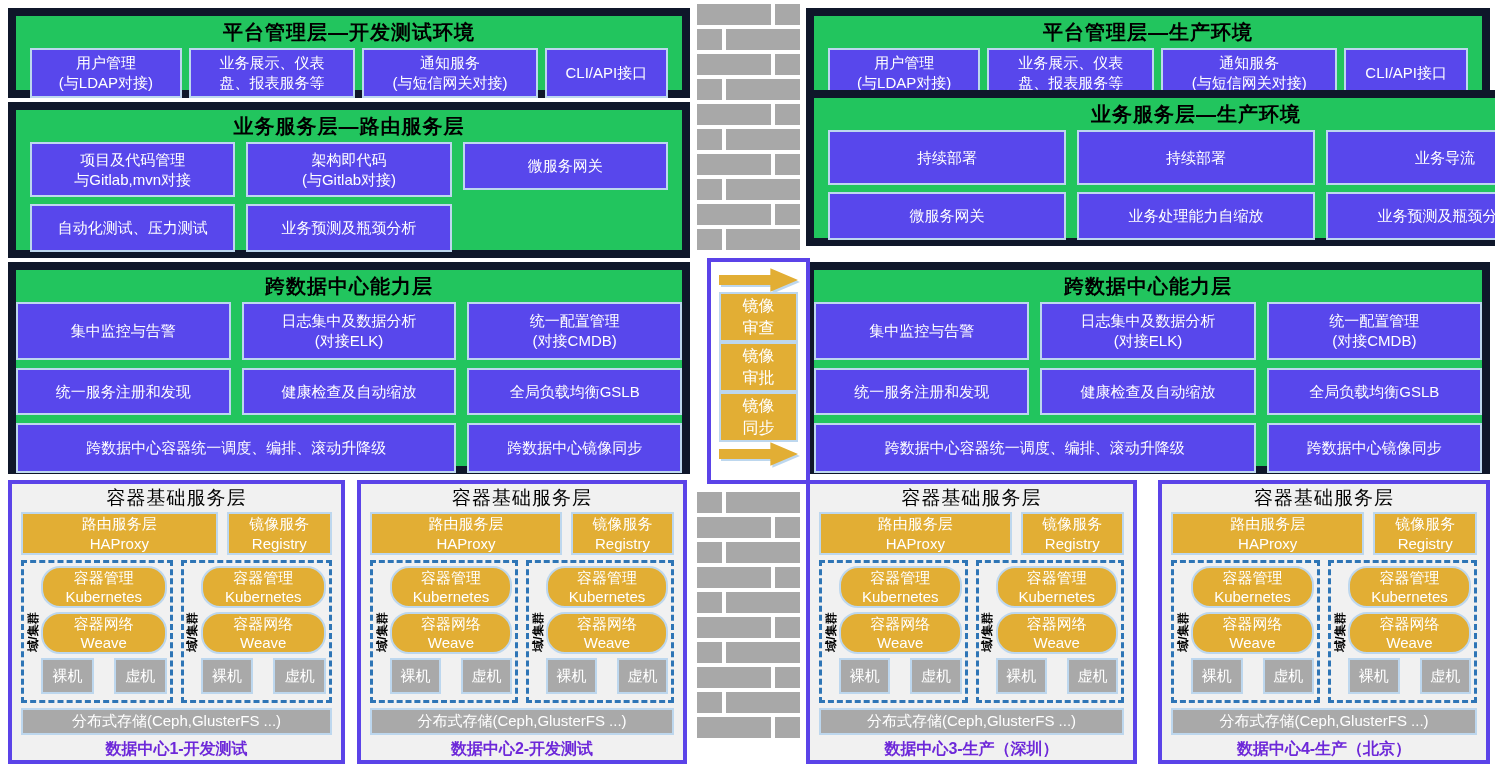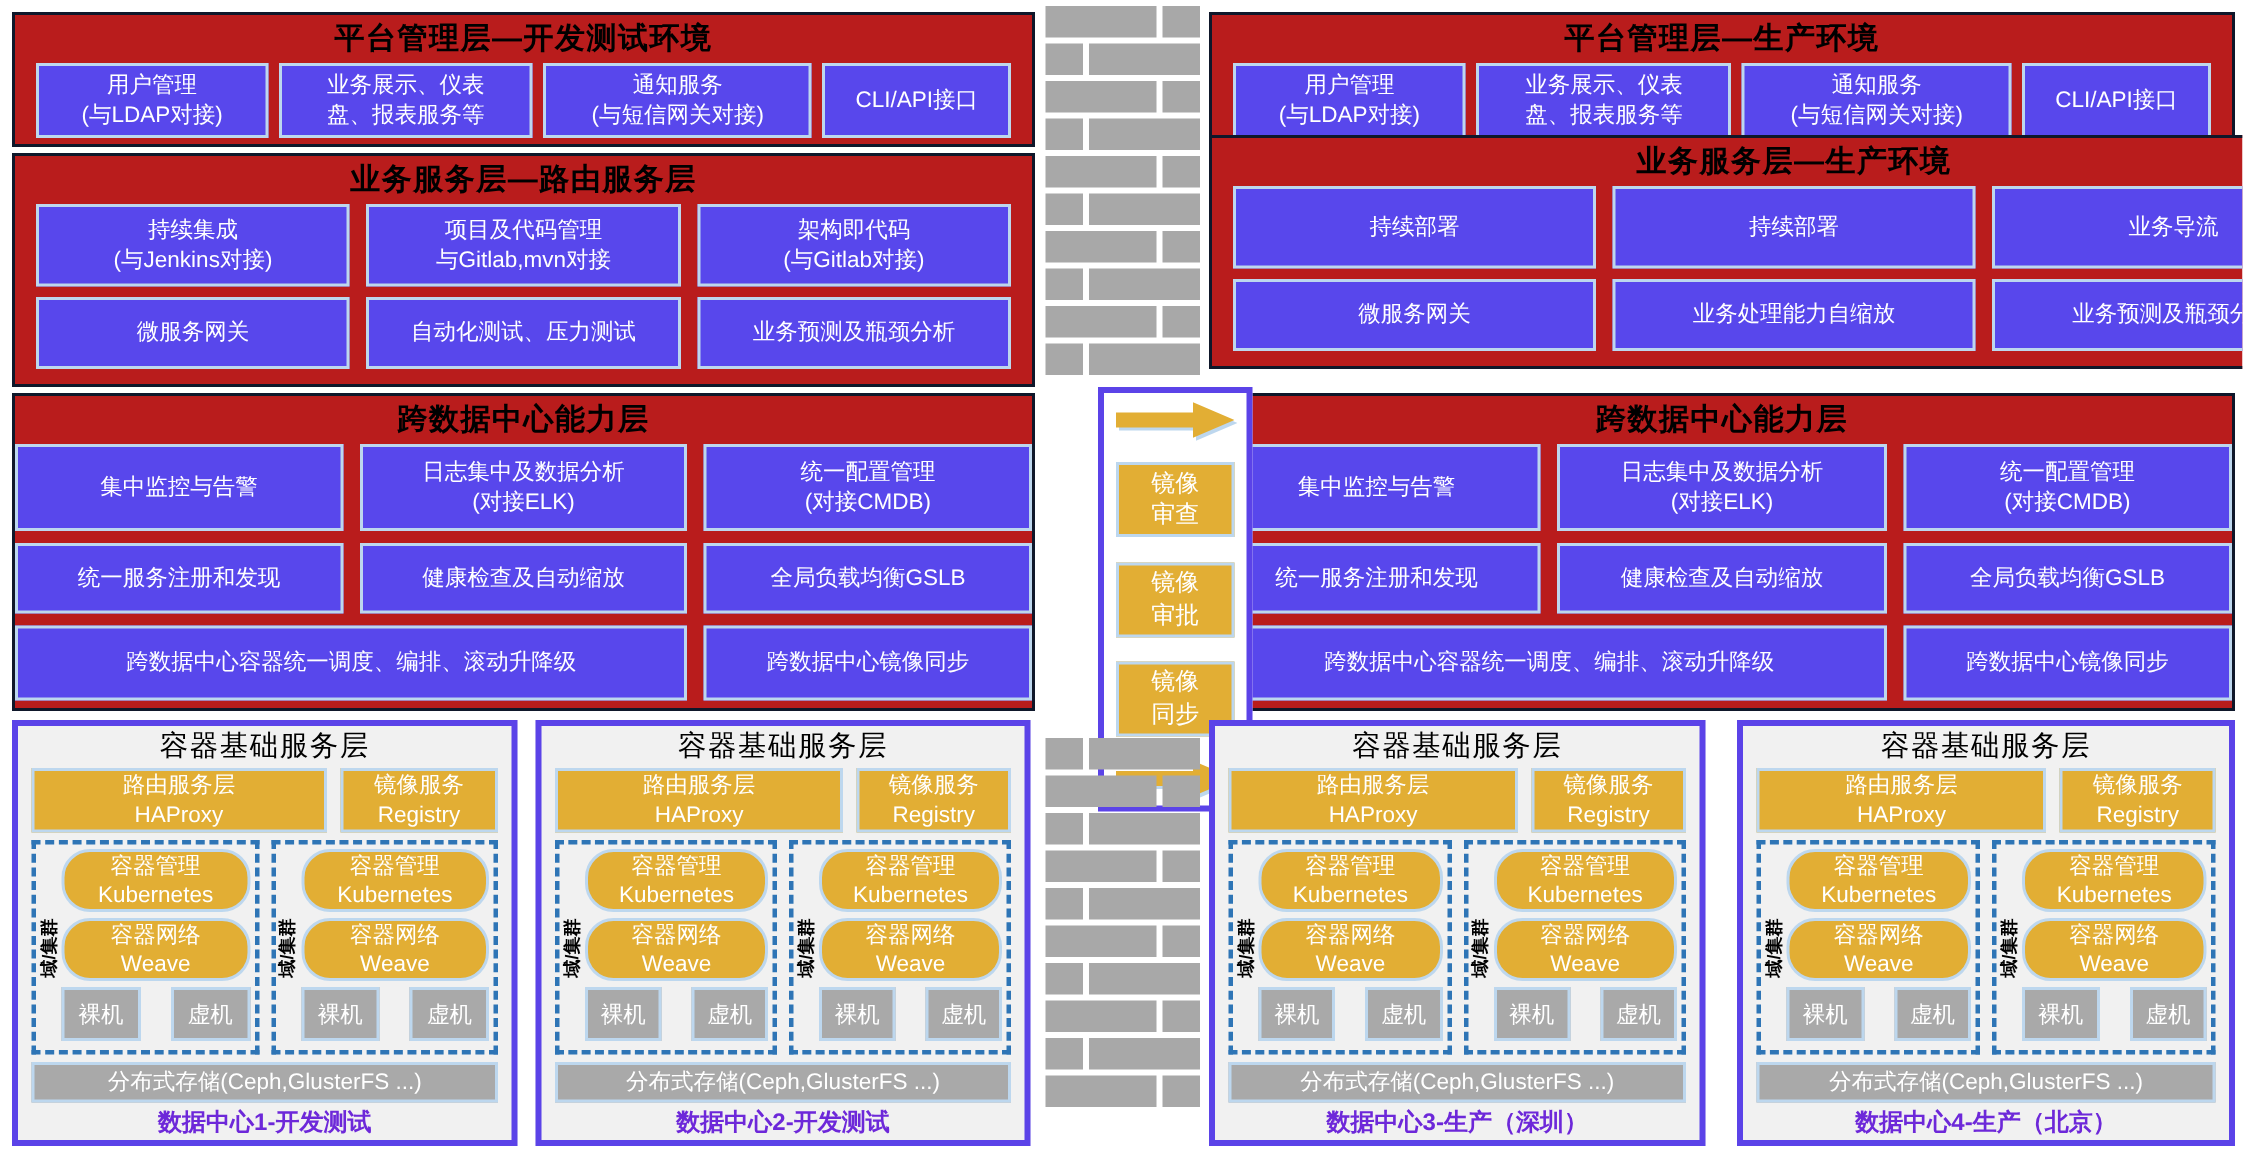--- a/index.html
+++ b/index.html
@@ -1,20 +1,20 @@
 <!DOCTYPE html>
 <html><head>
 <meta charset="utf-8">
 <style>
   html,body{margin:0;padding:0;background:#fff;}
   #stage{position:relative;width:1495px;height:771px;background:#fff;overflow:hidden;
          font-family:"Liberation Sans","DejaVu Sans",sans-serif;}
 
   
-  .panel{position:absolute;background:#b91c1c;border:2px solid #0f172a;box-sizing:border-box;}
+  .panel{position:absolute;background:#22c55e;border:8px solid #0f172a;box-sizing:border-box;}
   .panel-title{text-align:center;font-weight:bold;font-size:20px;color:#000;
                padding-top:3px;line-height:26px;letter-spacing:1px;}
   .box{background:#5847EC;border:2px solid #BDD7EE;color:#fff;display:flex;
        align-items:center;justify-content:center;text-align:center;
        white-space:pre-line;font-size:15px;line-height:1.32;box-sizing:border-box;}
 
   
   .plat-row{display:flex;gap:7px;margin:3px 14px 0;height:50px;}
   .plat-row .box:nth-child(1){flex:1.55;}
   .plat-row .box:nth-child(2){flex:1.70;}
@@ -34,23 +34,23 @@
   .xdc-grid .span2{grid-column:1/3;}
 
   
   .bricks{position:absolute;left:697px;width:103px;}
   .brow{height:21px;margin-bottom:4px;display:flex;}
   .brow::before,.brow::after{content:"";background:#A8A8A8;display:block;}
   .brow::before{margin-right:4px;}
   .brow.a::before{flex:2.9;} .brow.a::after{flex:1;}
   .brow.b::before{flex:1;}   .brow.b::after{flex:2.9;}
 
-  .mid-box{position:absolute;left:732px;top:258px;width:103px;height:283px;
+  .mid-box{position:absolute;left:707px;top:258px;width:103px;height:226px;
            background:#fff;border:4px solid #5B43E8;box-sizing:border-box;
-           display:flex;flex-direction:column;justify-content:space-between;
+           display:flex;flex-direction:column;justify-content:flex-start;
            padding:6px 8px;}
   .mid-arrow{height:24px;display:flex;align-items:center;justify-content:center;}
   .mid-arrow svg{filter:drop-shadow(2px 2px 0 #BDD7EE);}
   .step{background:#E2AE34;border:2px solid #BDD7EE;color:#fff;height:50px;
         display:flex;align-items:center;justify-content:center;text-align:center;
         white-space:pre-line;font-size:16px;line-height:1.35;box-sizing:border-box;}
 
   
   .dc-panel{position:absolute;top:480px;height:284px;background:#F1F1F1;
             border:4px solid #5B43E8;box-sizing:border-box;display:flex;
@@ -94,22 +94,20 @@
 盘、报表服务等</div>
       <div class="box">通知服务
 (与短信网关对接)</div>
       <div class="box">CLI/API接口</div>
     </div>
   </div>
 
   <div class="panel" style="left:8px;top:102px;width:682px;height:156px;">
     <div class="panel-title">业务服务层—路由服务层</div>
     <div class="biz-grid">
-      <div class="box r1">持续集成
-(与Jenkins对接)</div>
       <div class="box r1">项目及代码管理
 与Gitlab,mvn对接</div>
       <div class="box r1">架构即代码
 (与Gitlab对接)</div>
       <div class="box r2">微服务网关</div>
       <div class="box r2">自动化测试、压力测试</div>
       <div class="box r2">业务预测及瓶颈分析</div>
     </div>
   </div>
 

